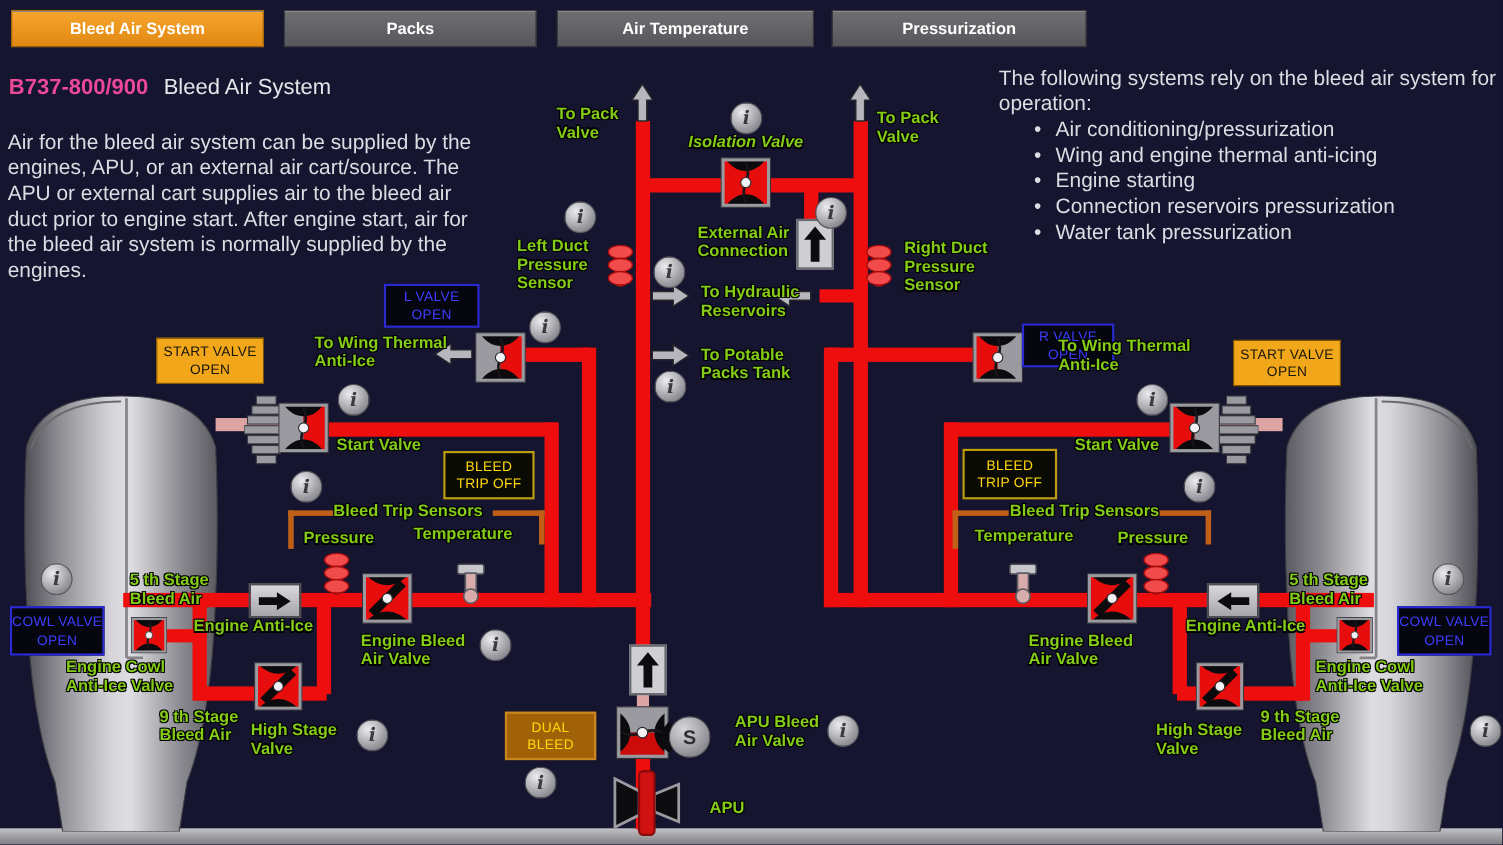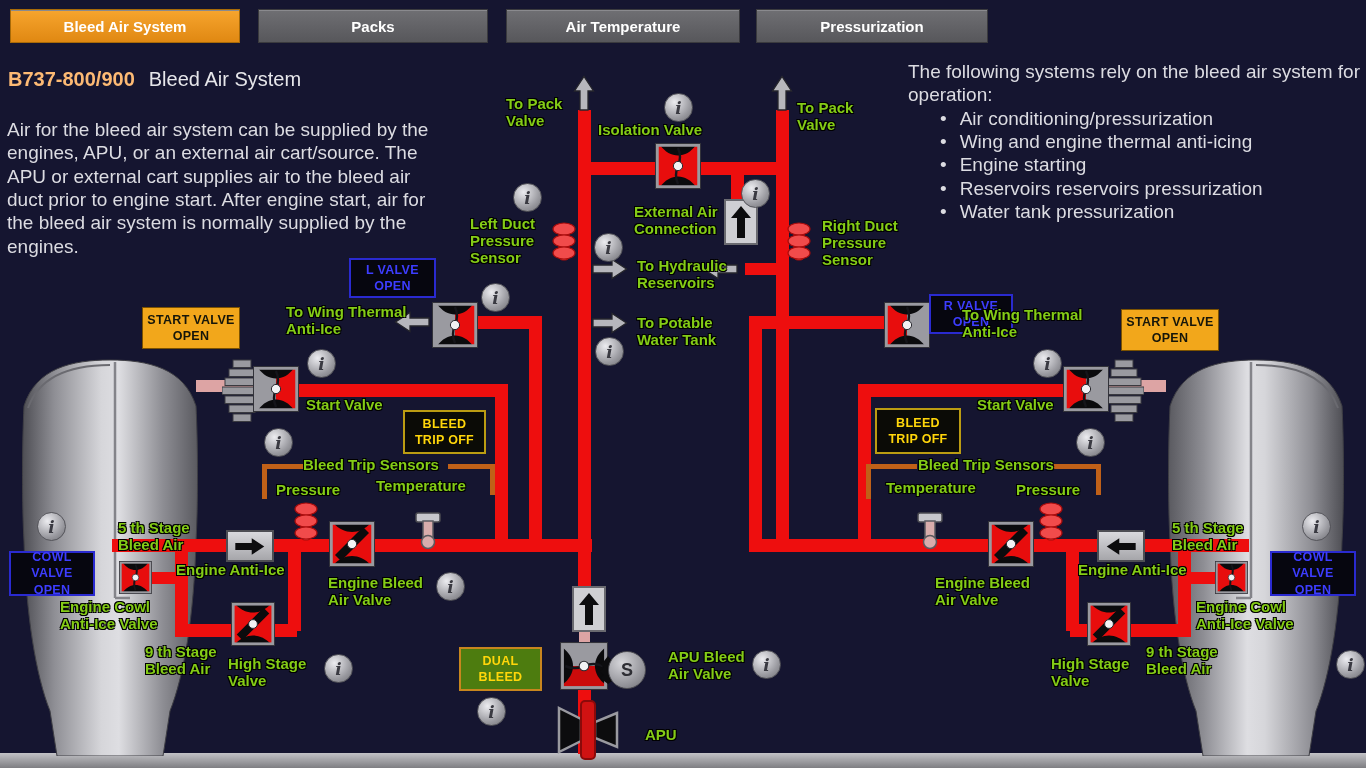--- a/index.html
+++ b/index.html
@@ -5,37 +5,37 @@
   html,body{margin:0;padding:0;background:#151530;}
   #stage{position:relative;width:1366px;height:768px;background:#151530;overflow:hidden;
          font-family:"Liberation Sans",sans-serif;}
   .tab{position:absolute;top:9px;height:32px;display:flex;align-items:center;justify-content:center;
        color:#fff;font-weight:bold;font-size:15px;background:linear-gradient(#6f6f73,#57575b);
        border:1px solid #3a3a3e;box-shadow:inset 0 1px 0 #8a8a8e;cursor:pointer;}
   .tab.active{background:linear-gradient(#f7a52e,#e08812);border-color:#a86a08;}
   #brand{position:absolute;top:10px;right:14px;font-size:22px;font-weight:bold;font-style:italic;
          color:#f2992a;text-shadow:1px 1px 1px #3a2300;}
   #heading{position:absolute;left:8px;top:68px;font-size:20px;}
-  #heading .model{color:#fdba74;font-weight:bold;}
+  #heading .model{color:#ec4899;font-weight:bold;}
   #heading .htitle{color:#e6e6ea;margin-left:14px;}
   .para{position:absolute;color:#dcdce2;font-size:19px;line-height:1.23;}
   #left-para{left:7px;top:118px;width:432px;}
   #right-panel{left:908px;top:60px;width:456px;}
   .bullet{display:flex;}
   .bullet::before{content:"\2022";margin:0 13px 0 32px;}
   .duct{position:absolute;background:#ee0e0e;}
   .duct.pink{background:#dda4a4;}
   .dlabel{position:absolute;color:#84cc16;font-weight:bold;font-size:15px;line-height:1.14;
           white-space:pre-line;text-shadow:1px 1px 0 #000,-1px -1px 0 #000,1px -1px 0 #000,-1px 1px 0 #000;}
   .sbox{position:absolute;display:flex;align-items:center;justify-content:center;text-align:center;
-        font-weight:bold;white-space:pre-line;line-height:1.3;font-size:12.5px;letter-spacing:.3px;}
+        font-weight:normal;white-space:pre-line;line-height:1.3;font-size:12.5px;letter-spacing:.3px;}
   .sbox.amber{background:#f2a71b;color:#16160a;border:1px solid #7c5200;}
   .sbox.blue{background:#06060f;color:#3d3dff;border:2px solid #2a2ad0;}
   .sbox.yellow{background:#0b0b06;color:#ffd60a;border:2px solid #bb9c12;}
-  .sbox.yellowOrange{background:#4d7c0f;color:#ffd60a;border:2px solid #c8861e;}
+  .sbox.yellowOrange{background:#a16207;color:#ffd60a;border:2px solid #c8861e;}
   .info{position:absolute;width:27px;height:27px;border-radius:50%;
         background:radial-gradient(circle at 35% 30%,#ececf0,#9a9aa0 62%,#6e6e74);
         border:1px solid #54545a;color:#3a3a42;display:flex;align-items:center;justify-content:center;
         font-family:"DejaVu Serif",serif;font-style:italic;font-weight:bold;font-size:17px;cursor:pointer;}
   .valve{position:absolute;line-height:0;cursor:pointer;}
   .flowarrow{position:absolute;line-height:0;}
   .abox{position:absolute;display:flex;align-items:center;justify-content:center;line-height:0;
         background:linear-gradient(#d9d9dd,#a6a6aa);border:2px solid #4e4e54;}
   .ubox{position:absolute;display:flex;align-items:center;justify-content:center;line-height:0;
         background:#cfcfd3;border:2px solid #6a6a70;}
@@ -56,21 +56,21 @@
   <div id="heading">
     <span class="model">B737-800/900</span><span class="htitle">Bleed Air System</span>
   </div>
   <div class="para" id="left-para">Air for the bleed air system can be supplied by the engines, APU, or an external air cart/source. The APU or external cart supplies air to the bleed air duct prior to engine start. After engine start, air for the bleed air system is normally supplied by the engines.</div>
   <div class="para" id="right-panel">
     <div>The following systems rely on the bleed air system for operation:</div>
     <div id="bullets">
         <div class="bullet">Air conditioning/pressurization</div>
         <div class="bullet">Wing and engine thermal anti-icing</div>
         <div class="bullet">Engine starting</div>
-        <div class="bullet">Reservoirs reservoirs pressurization</div>
+        <div class="bullet">Connection reservoirs pressurization</div>
         <div class="bullet">Water tank pressurization</div>
       </div>
   </div>
   <div id="bottom-bar"></div>
 <div class="tab active" style="position: absolute; left: 10px; width: 228px;">Bleed Air System</div>
     <div class="tab" style="position: absolute; left: 258px; width: 228px;">Packs</div>
     <div class="tab" style="position: absolute; left: 506px; width: 232px;">Air Temperature</div>
     <div class="tab" style="position: absolute; left: 756px; width: 230px;">Pressurization</div>
     <div class="eng" style="position: absolute; left: 14px; top: 356px;"><svg width="192" height="400" viewBox="0 0 192 400">
 <defs>
@@ -386,33 +386,33 @@
     <div class="sbox yellow" style="position: absolute; left: 403px; top: 410px; width: 79px; height: 40px;">BLEED
 TRIP OFF</div>
     <div class="sbox yellow" style="position: absolute; left: 875px; top: 408px; width: 82px; height: 42px;">BLEED
 TRIP OFF</div>
     <div class="sbox yellowOrange" style="position: absolute; left: 459px; top: 647px; width: 79px; height: 40px;">DUAL
 BLEED</div>
     <div class="dlabel" style="position: absolute; left: 506px; top: 95px;">To Pack
 Valve</div>
     <div class="dlabel" style="position: absolute; left: 797px; top: 99px;">To Pack
 Valve</div>
-    <div class="dlabel" style="position: absolute; left: 598px; top: 121px; width: 160px; text-align: left;">Isolation Valve</div>
+    <div class="dlabel" style="position: absolute; left: 598px; top: 121px; width: 160px; text-align: center; font-style: italic;">Isolation Valve</div>
     <div class="dlabel" style="position: absolute; left: 634px; top: 203px;">External Air
 Connection</div>
     <div class="dlabel" style="position: absolute; left: 470px; top: 215px;">Left Duct
 Pressure
 Sensor</div>
     <div class="dlabel" style="position: absolute; left: 822px; top: 217px;">Right Duct
 Pressure
 Sensor</div>
     <div class="dlabel" style="position: absolute; left: 637px; top: 257px;">To Hydraulic
 Reservoirs</div>
     <div class="dlabel" style="position: absolute; left: 637px; top: 314px;">To Potable
-Water Tank</div>
+Packs Tank</div>
     <div class="dlabel" style="position: absolute; left: 286px; top: 303px;">To Wing Thermal
 Anti-Ice</div>
     <div class="dlabel" style="position: absolute; left: 962px; top: 306px;">To Wing Thermal
 Anti-Ice</div>
     <div class="dlabel" style="position: absolute; left: 306px; top: 396px;">Start Valve</div>
     <div class="dlabel" style="position: absolute; left: 977px; top: 396px;">Start Valve</div>
     <div class="dlabel" style="position: absolute; left: 303px; top: 456px;">Bleed Trip Sensors</div>
     <div class="dlabel" style="position: absolute; left: 276px; top: 481px;">Pressure</div>
     <div class="dlabel" style="position: absolute; left: 376px; top: 477px;">Temperature</div>
     <div class="dlabel" style="position: absolute; left: 918px; top: 456px;">Bleed Trip Sensors</div>

